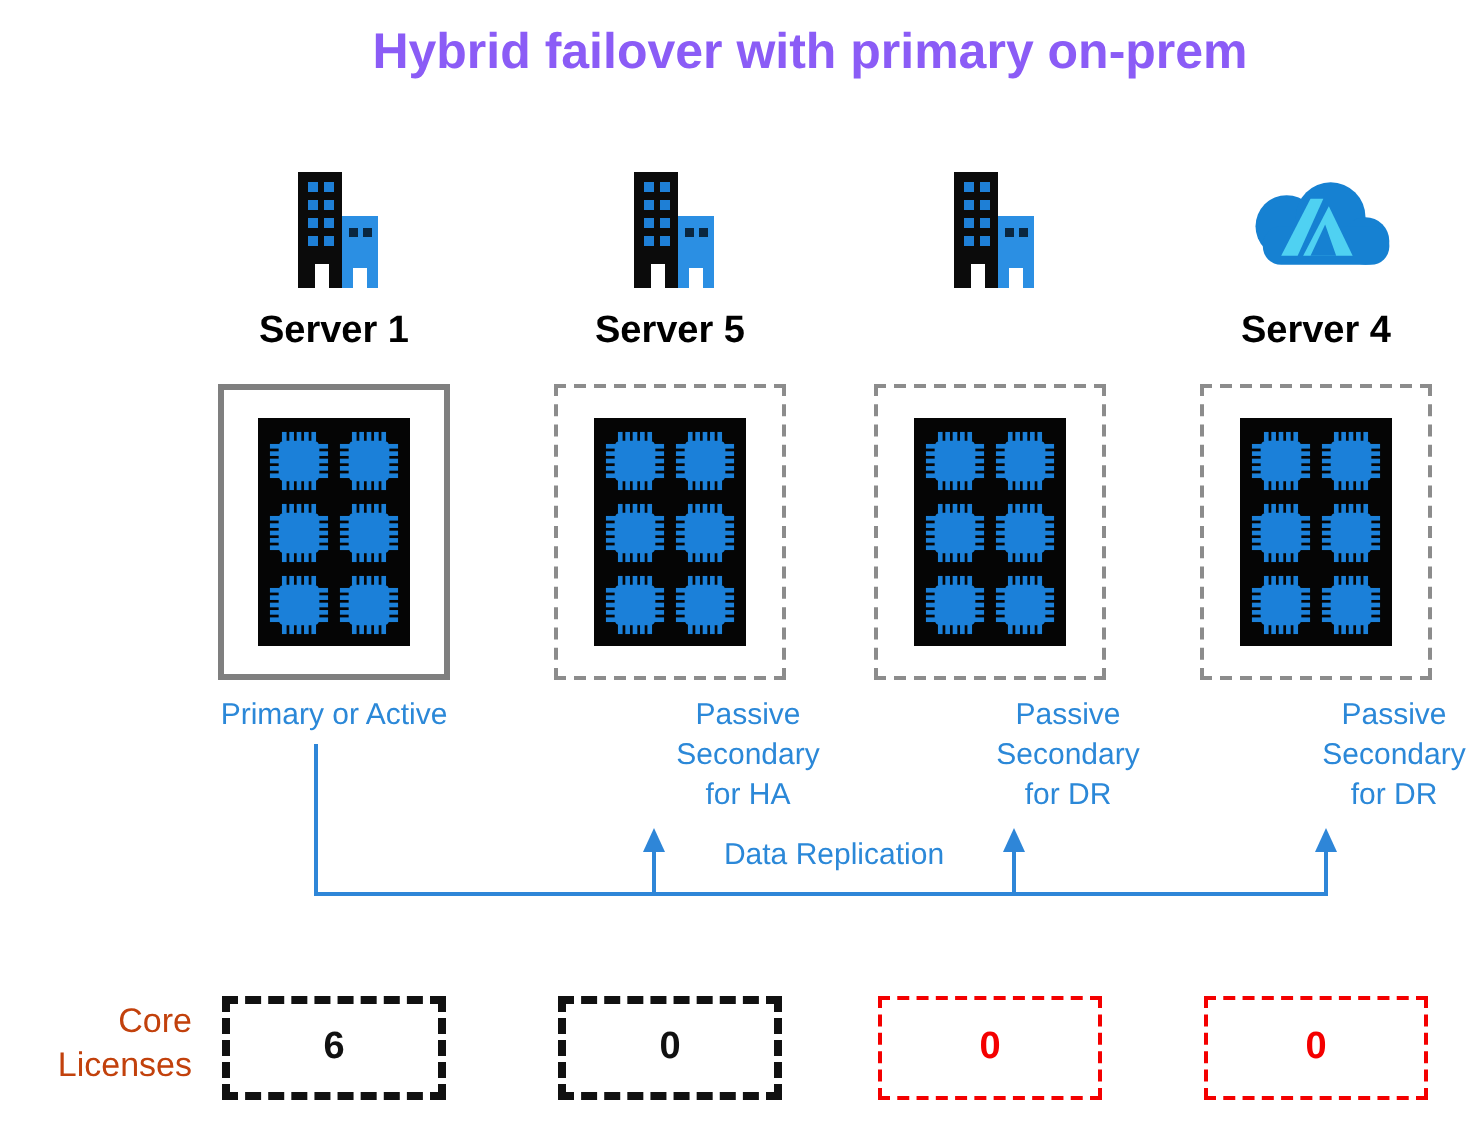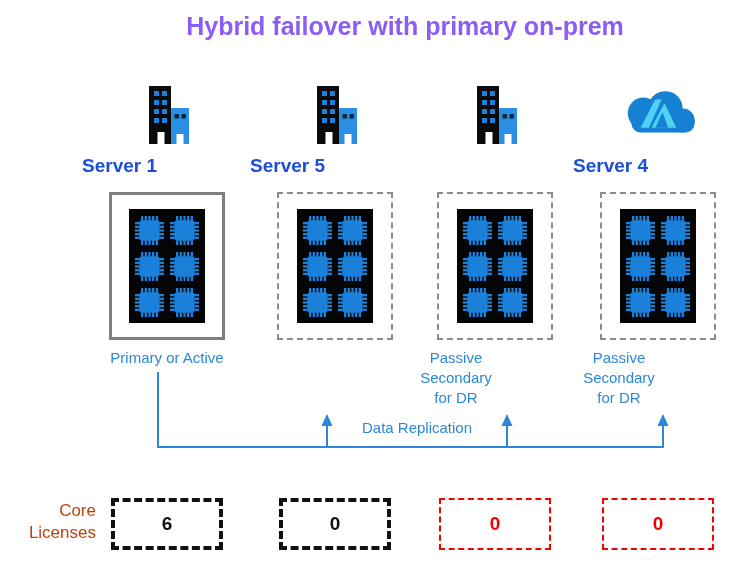--- a/index.html
+++ b/index.html
@@ -8,35 +8,35 @@
 
   .title{position:absolute;left:72px;top:12px;width:666px;text-align:center;
          font-size:25px;font-weight:bold;color:#8b5cf6;letter-spacing:0px;}
 
   .col{position:absolute;top:0;width:170px;height:565px;}
   .col1{left:82px;} .col2{left:250px;} .col3{left:410px;} .col4{left:573px;}
 
   .icon-wrap{position:absolute;top:84px;left:0;width:170px;height:62px;
              display:flex;align-items:center;justify-content:center;}
 
-  .server-title{position:absolute;top:155px;left:0;width:170px;
-                font-size:19px;font-weight:bold;color:#1d4ed8;}
+  .server-title{position:absolute;top:155px;left:0;width:170px;text-align:center;
+                font-size:19px;font-weight:bold;color:#000000;}
 
   .server-box{position:absolute;top:192px;left:27px;width:116px;height:148px;
               box-sizing:border-box;display:flex;align-items:center;justify-content:center;
               background:#fff;}
   .box-solid{border:3px solid #7f7f7f;}
   .box-dashed{border:2px dashed #8c8c8c;}
 
   .chip-panel{width:76px;height:114px;background:#050505;display:grid;
               grid-template-columns:repeat(2,1fr);grid-template-rows:repeat(3,1fr);
               place-items:center;padding:3px;box-sizing:border-box;}
   .chip{width:31px;height:31px;display:block;}
 
-  .role{position:absolute;top:348px;left:0;width:170px;display:flex;justify-content:flex-start;}
+  .role{position:absolute;top:348px;left:0;width:170px;display:flex;justify-content:flex-end;}
   .role span{display:block;text-align:center;font-size:15px;line-height:20px;color:#2b88d8;}
   .role-wide span{width:170px;}
   .role-narrow span{width:92px;}
 
   .license-box{position:absolute;top:498px;left:29px;width:112px;height:52px;
                box-sizing:border-box;display:flex;align-items:center;justify-content:center;
                font-size:19px;font-weight:bold;}
   .license-black{border:4px dashed #111;color:#111;}
   .license-red{border:2px dashed #f40000;color:#f40000;}
 
@@ -177,20 +177,23 @@
             <use href="#sym-chip"></use>
           </svg>
         <svg class="chip">
             <use href="#sym-chip"></use>
           </svg>
         <svg class="chip">
             <use href="#sym-chip"></use>
           </svg>
       </div>
     </div>
+    <div class="role role-narrow">
+      <span>Passive Secondary for HA</span>
+    </div>
     <div class="license-box license-black">
       <span>0</span>
     </div>
   </div>
 
   <div class="col col3">
     <div class="icon-wrap">
       <svg width="44" height="62">
           <use href="#sym-building"></use>
         </svg>

